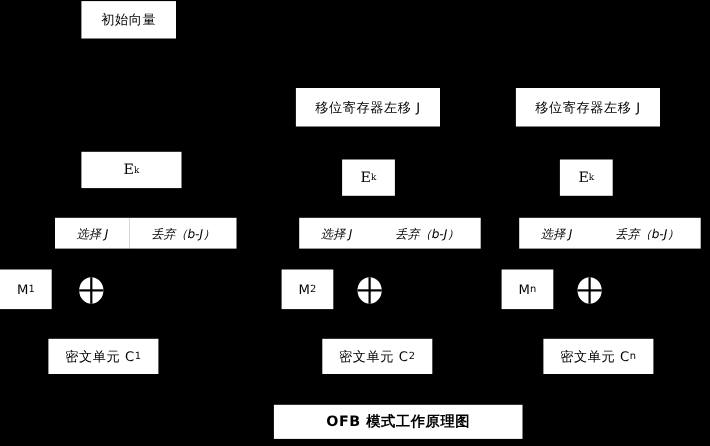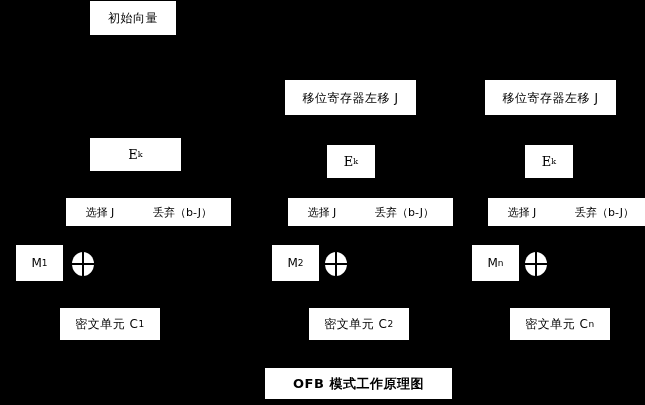--- a/index.html
+++ b/index.html
@@ -18,23 +18,23 @@
   .box {
     position: absolute;
     background: #ffffff;
     color: #000000;
     box-sizing: border-box;
     display: flex;
     align-items: center;
     white-space: nowrap;
     line-height: 1;
   }
-  .box.center { justify-content: center; margin-left: 16px; }
+  .box.center { justify-content: center; }
   .cjk { font-size: 12px; letter-spacing: 0.5px; }
-  .lbl-sm { font-size: 11px; }
+  .lbl-sm { font-size: 11px; font-style: italic; }
   .serif-ek {
     font-family: "DejaVu Serif", "Liberation Serif", serif;
     font-size: 13px;
   }
   .serif-ek sub { font-size: 8px; }
   .mlabel { font-size: 12px; }
   .mlabel sub { font-size: 9px; }
   .clabel sub { font-size: 9px; }
   .title-box {
     font-weight: bold;
@@ -157,17 +157,17 @@
   <div class="xor" style="left:525px; top:252px;">
     <div class="bar-h"></div>
     <div class="bar-v"></div>
   </div>
 
   <div class="box center cjk clabel" style="left:494px; top:308px; width:100px; height:32px;">
     <span>密文单元 C</span>
       <sub>n</sub>
   </div>
 
-  <div class="box center title-box" style="left:249px; top:368px; width:187px; height:31px;">
+  <div class="box center title-box" style="left:249px; top:368px; width:226px; height:31px;">
     <span>OFB 模式工作原理图</span>
   </div>
 
 </div>
 
 </body></html>

